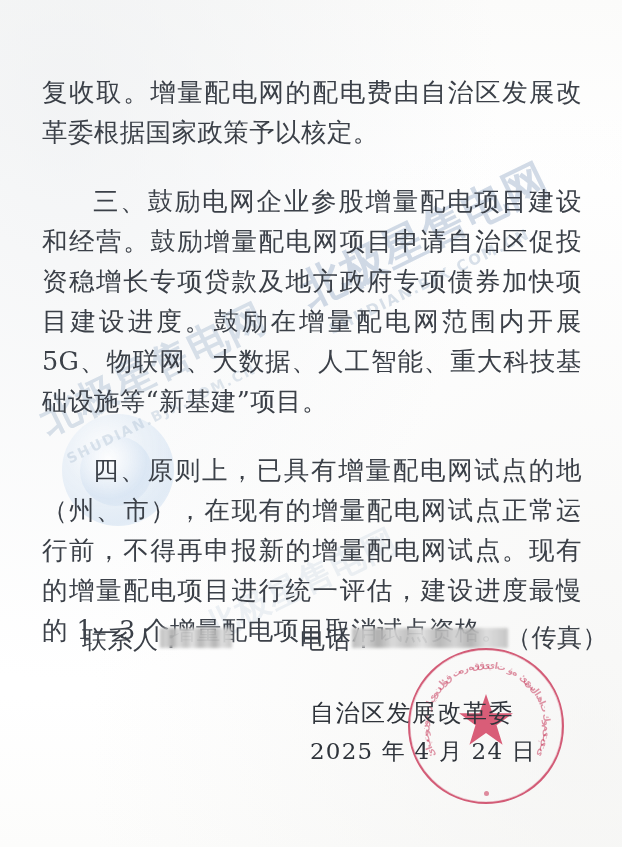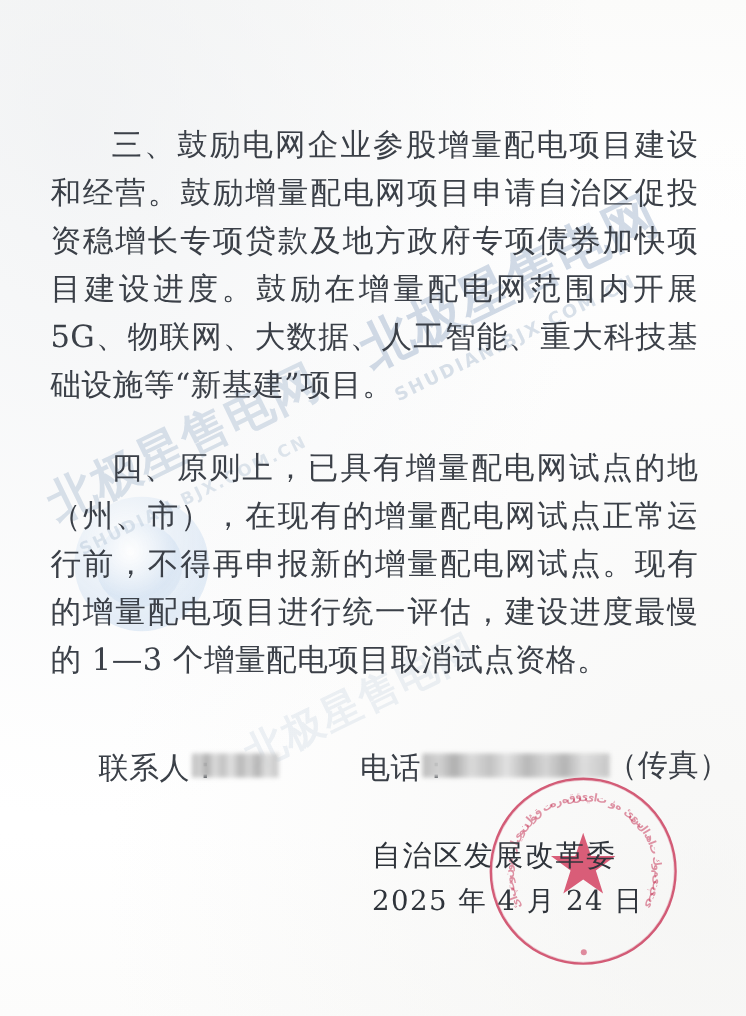--- a/index.html
+++ b/index.html
@@ -241,20 +241,21 @@
   <div id="watermark-layer">
     <div class="wm-globe"></div>
     <div class="wm-mark wm-cn-a">北极星售电网</div>
     <div class="wm-mark wm-lat-a">SHUDIAN.BJX.COM.CN</div>
     <div class="wm-mark wm-cn-b">北极星售电网</div>
     <div class="wm-mark wm-lat-b">SHUDIAN.BJX.COM.CN</div>
     <div class="wm-mark wm-cn-c">北极星售电网</div>
   </div>
 
   <div id="body-text">
+    <p class="para">复收取。增量配电网的配电费由自治区发展改革委根据国家政策予以核定。</p>
     <p class="para indent">三、鼓励电网企业参股增量配电项目建设和经营。鼓励增量配电网项目申请自治区促投资稳增长专项贷款及地方政府专项债券加快项目建设进度。鼓励在增量配电网范围内开展 5G、物联网、大数据、人工智能、重大科技基础设施等“新基建”项目。</p>
     <p class="para indent">四、原则上，已具有增量配电网试点的地（州、市），在现有的增量配电网试点正常运行前，不得再申报新的增量配电网试点。现有的增量配电项目进行统一评估，建设进度最慢的 1—3 个增量配电项目取消试点资格。</p>
   </div>
 
   <div id="contact-line">
     <span class="contact-label" id="contact-person-label">联系人：</span>
     <span class="redaction" id="contact-person-redaction"></span>
 
     <span class="contact-label" id="phone-label">电话：</span>
     <span class="redaction" id="phone-redaction"></span>

